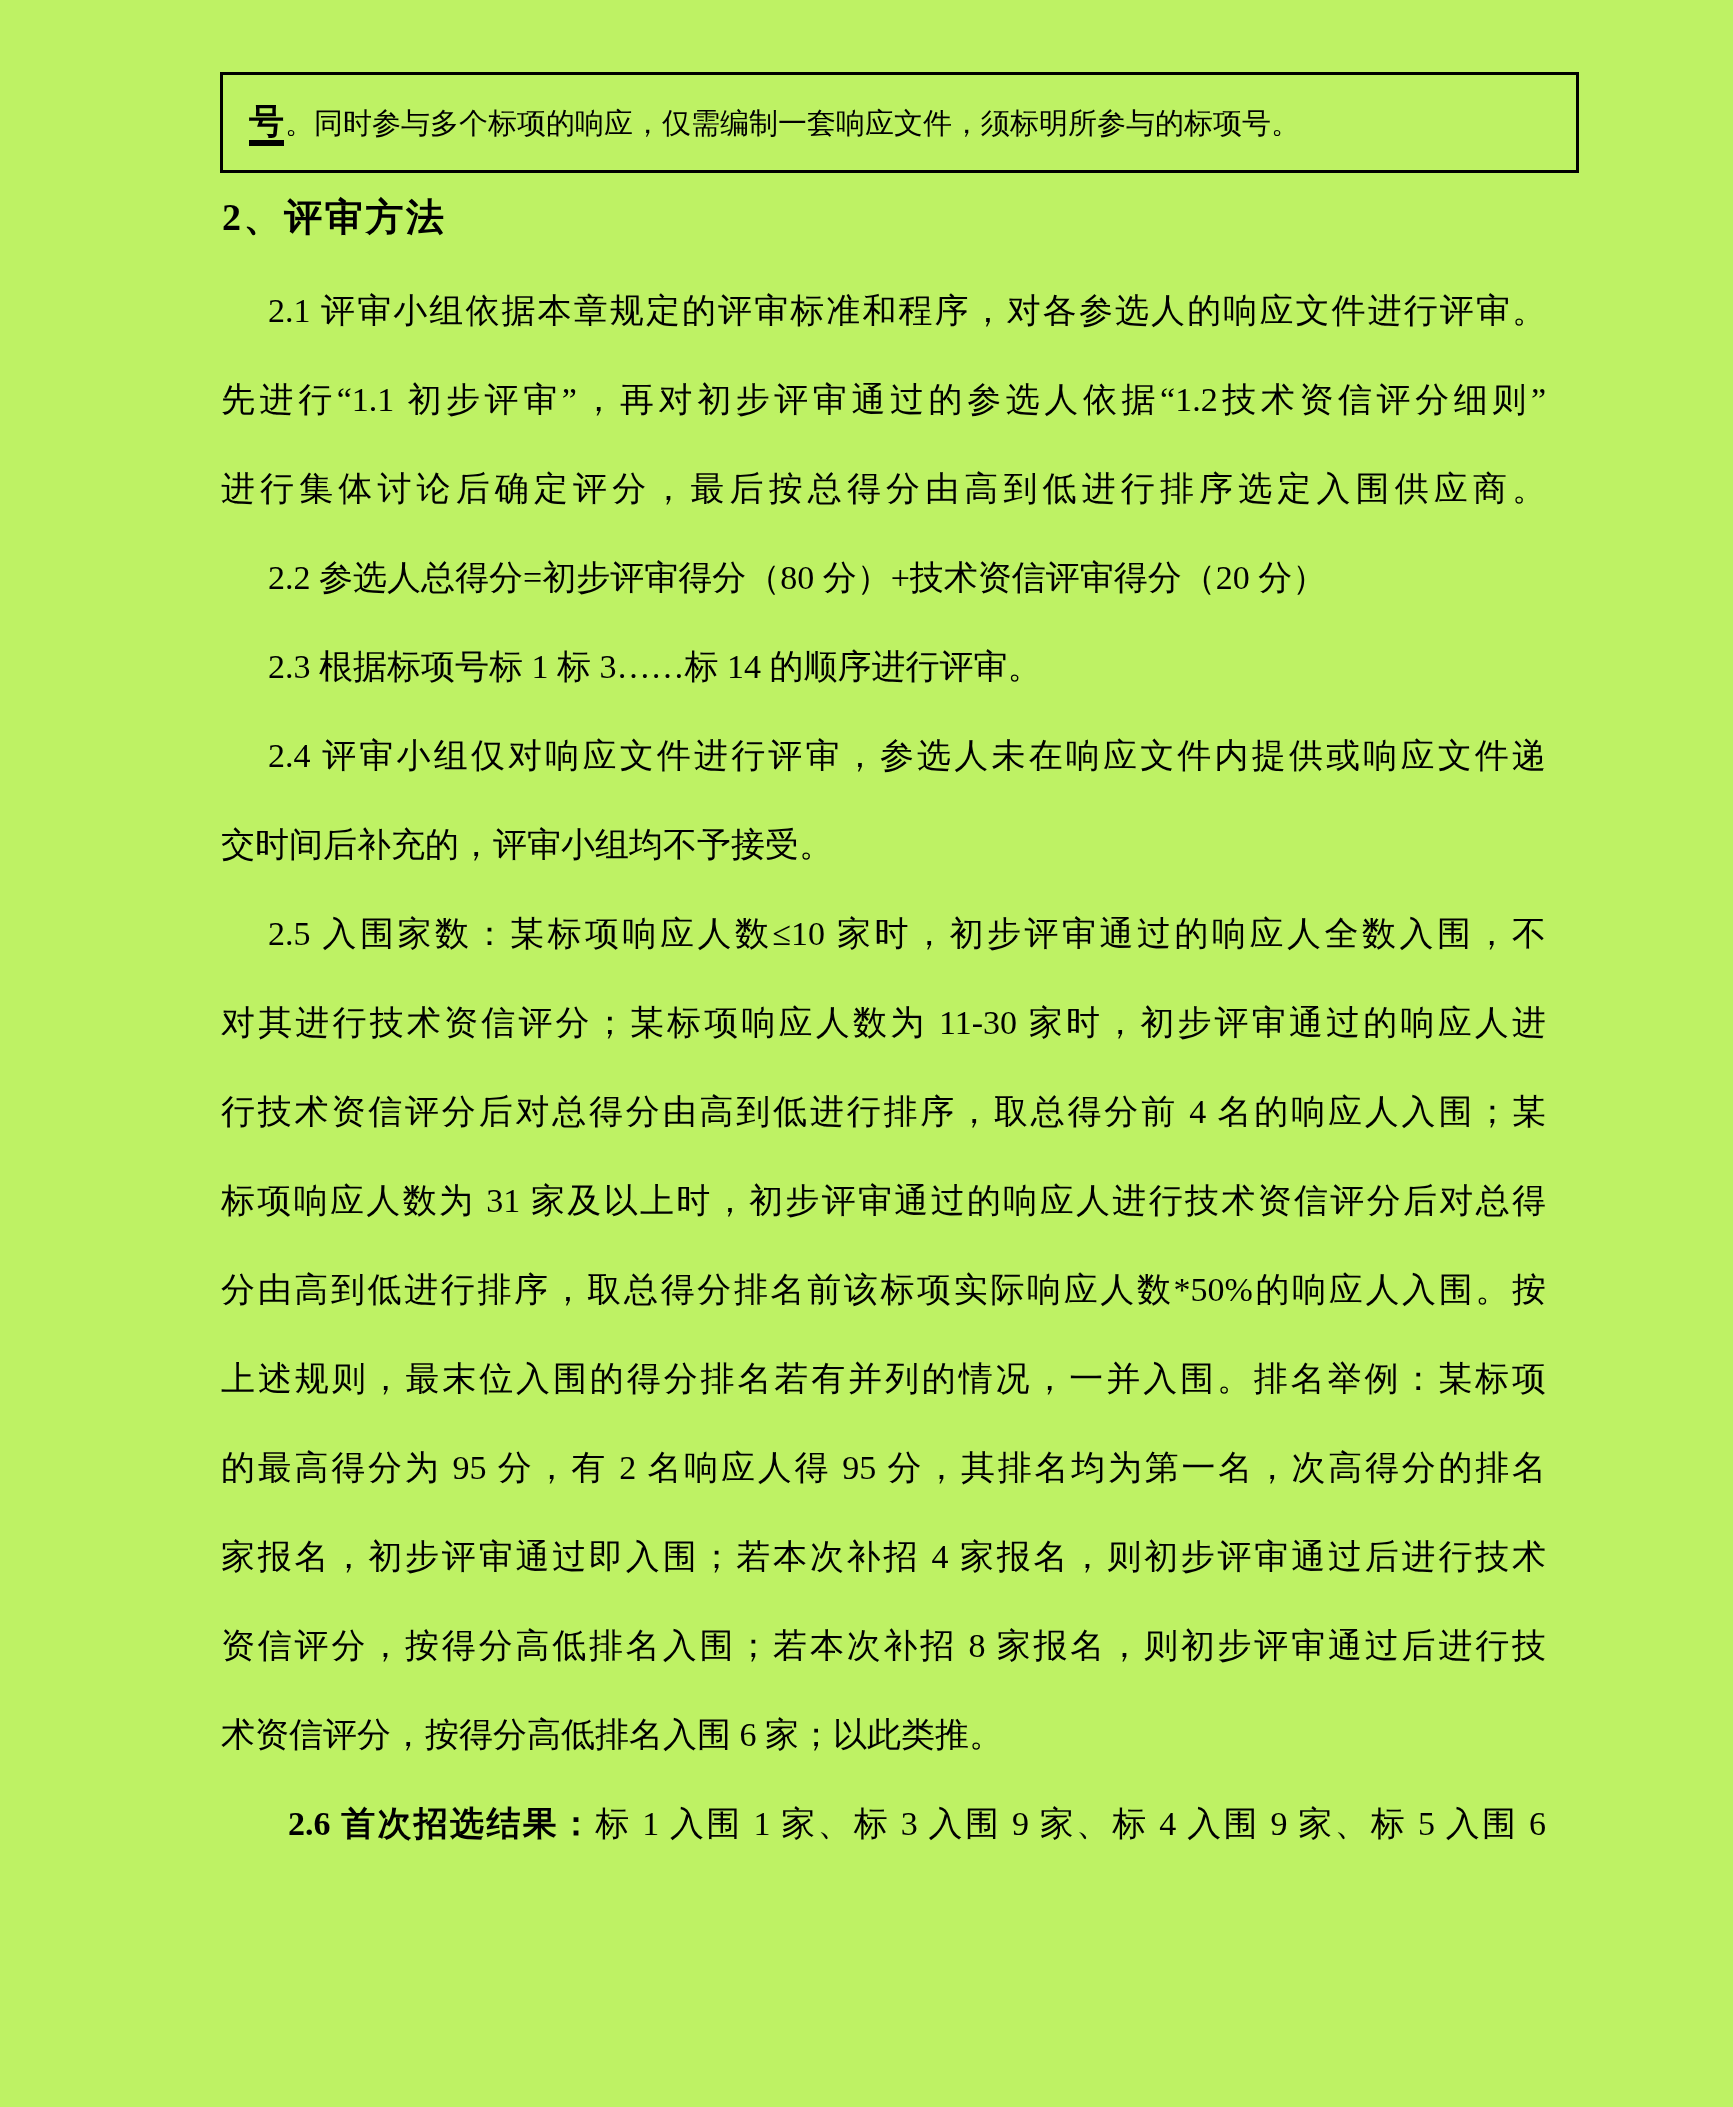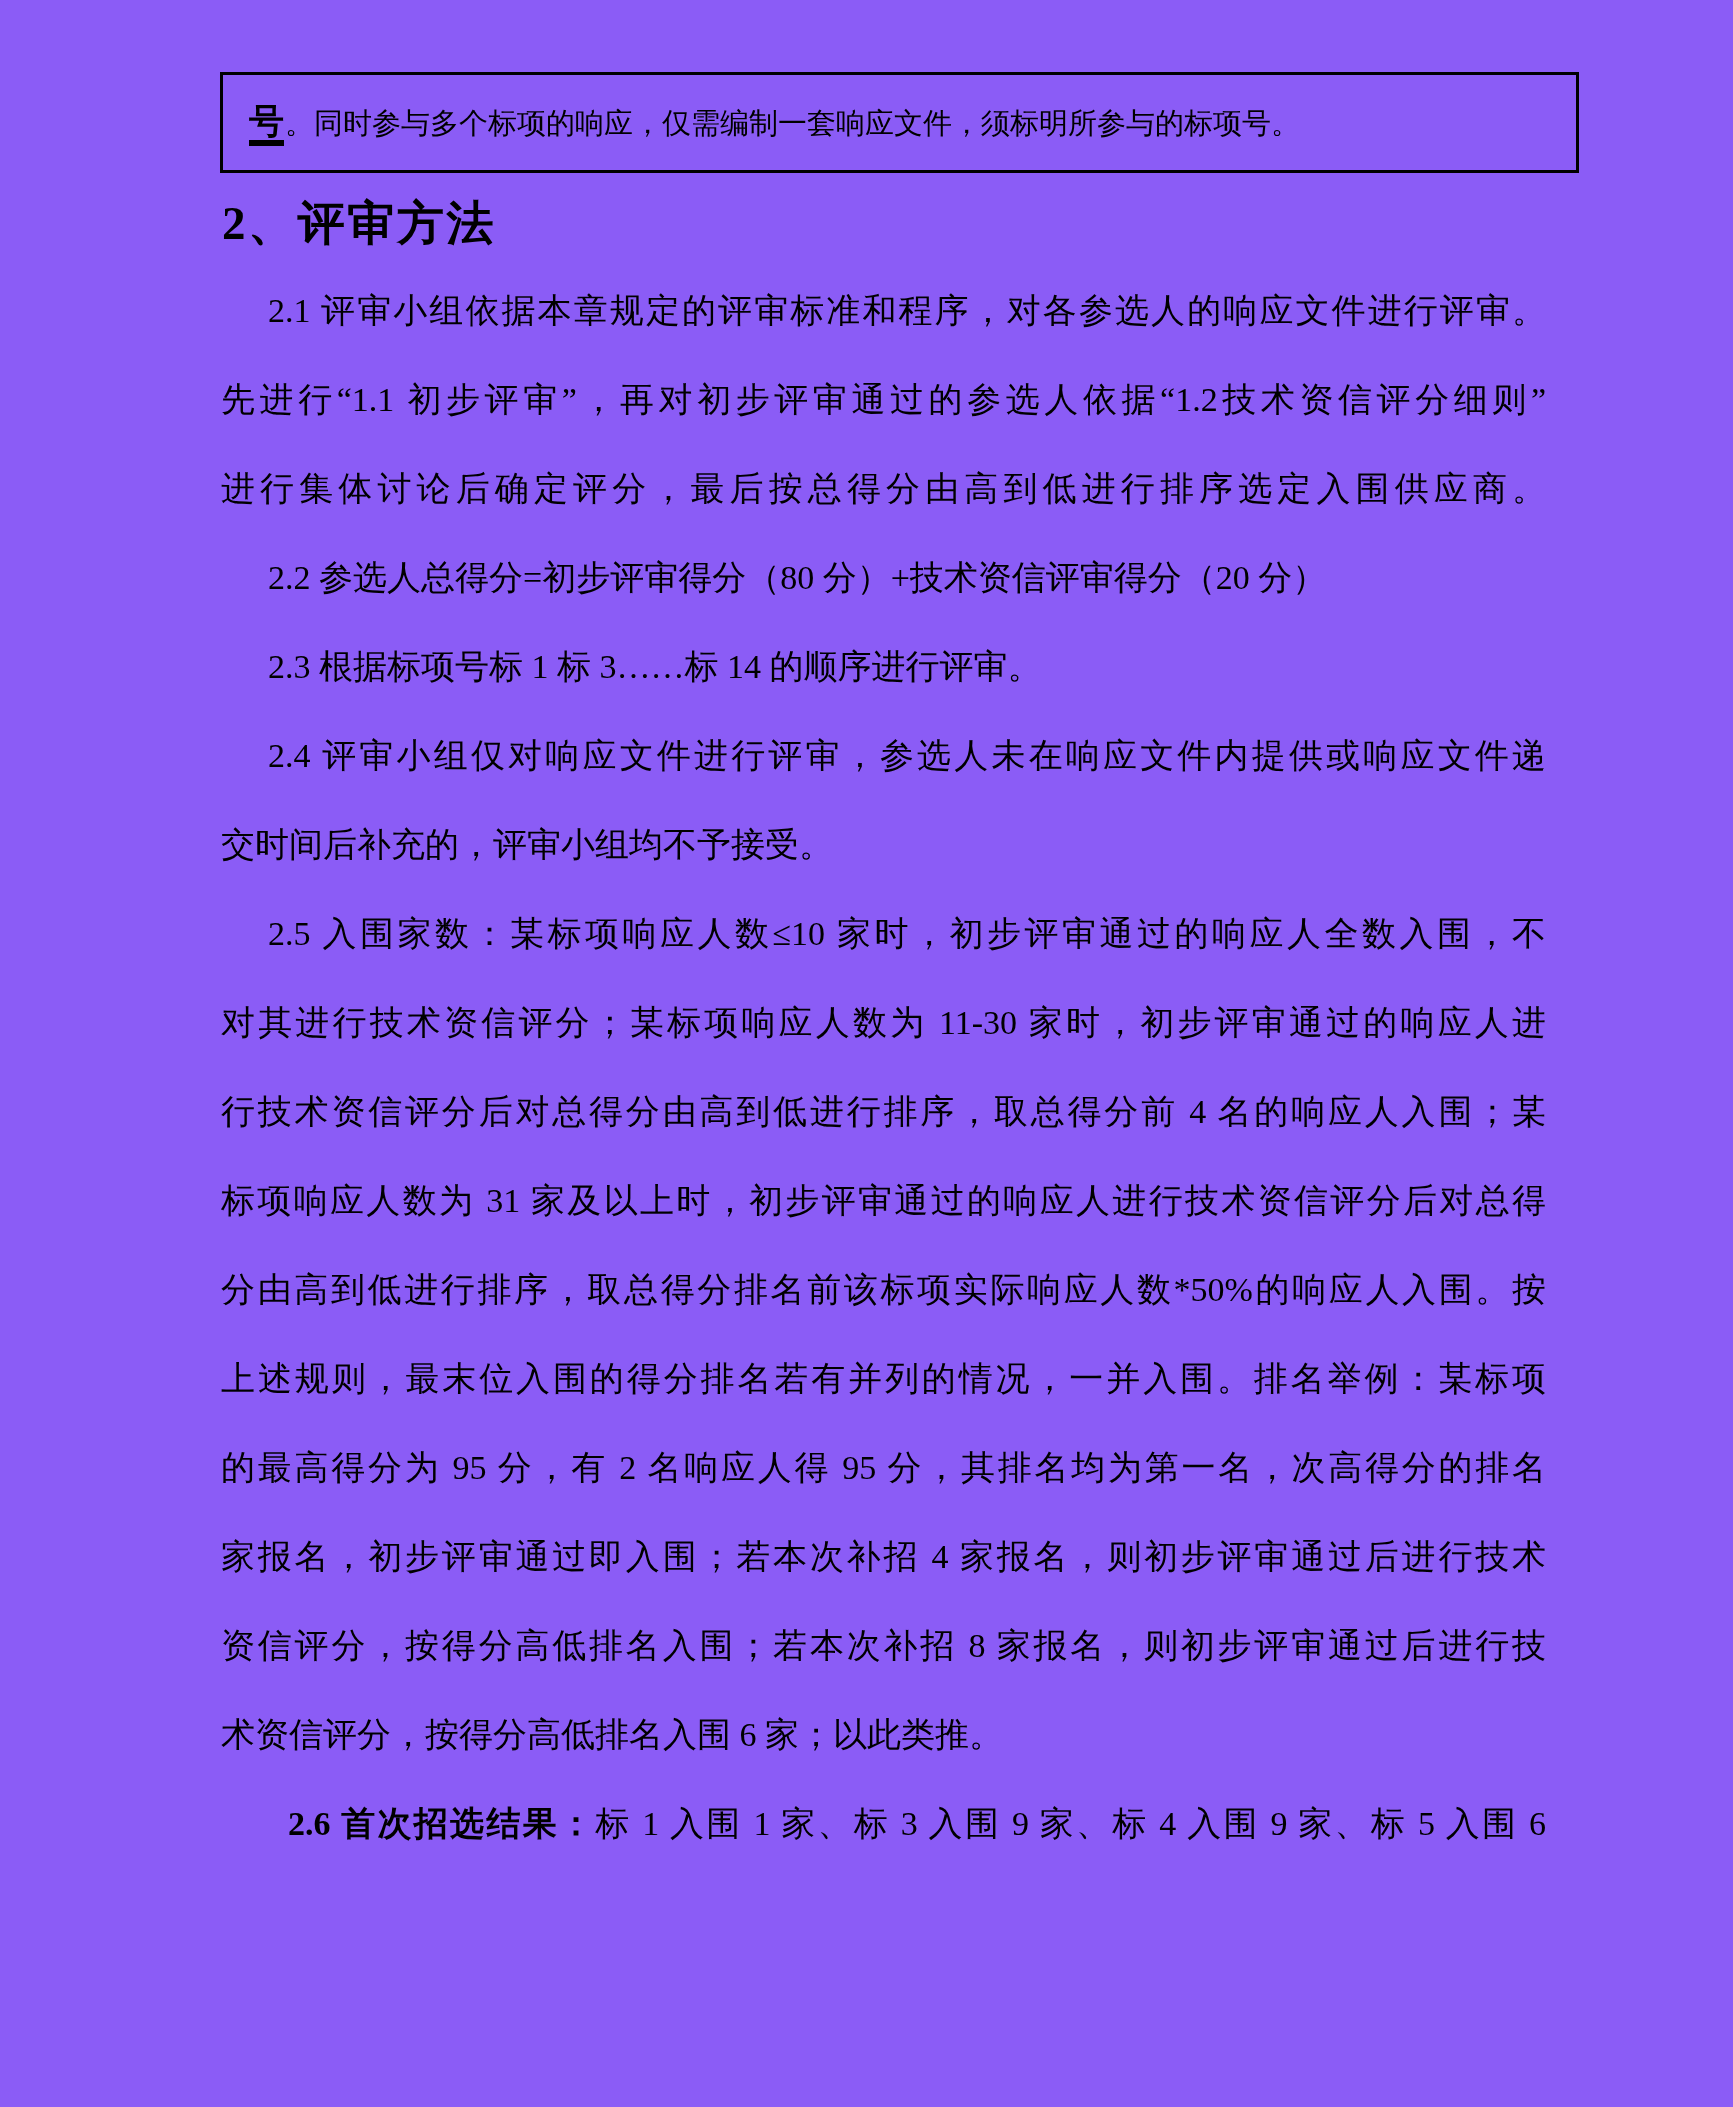--- a/index.html
+++ b/index.html
@@ -4,21 +4,21 @@
 <style>
   html, body {
     margin: 0;
     padding: 0;
     background: #ffffff;
   }
   .page {
     position: relative;
     width: 1733px;
     height: 2108px;
-    background: #8b5cf6;
+    background: #bef264;
     color: #000000;
     font-family: "Liberation Serif", "DejaVu Serif", serif;
     overflow: hidden;
   }
   .notice-box {
     position: absolute;
     left: 220px;
     top: 72px;
     width: 1359px;
     height: 101px;
@@ -39,21 +39,21 @@
     padding-bottom: 1.6px;
     margin-right: 1px;
   }
   .notice-text {
     display: inline;
   }
   .section-heading {
     position: absolute;
     left: 222px;
     top: 195px;
-    font-size: 47px;
+    font-size: 38px;
     font-weight: bold;
     letter-spacing: 2.6px;
     line-height: 1.2;
   }
   .document-body {
     position: absolute;
     left: 221px;
     top: 266px;
     width: 1325px;
     font-size: 34px;

